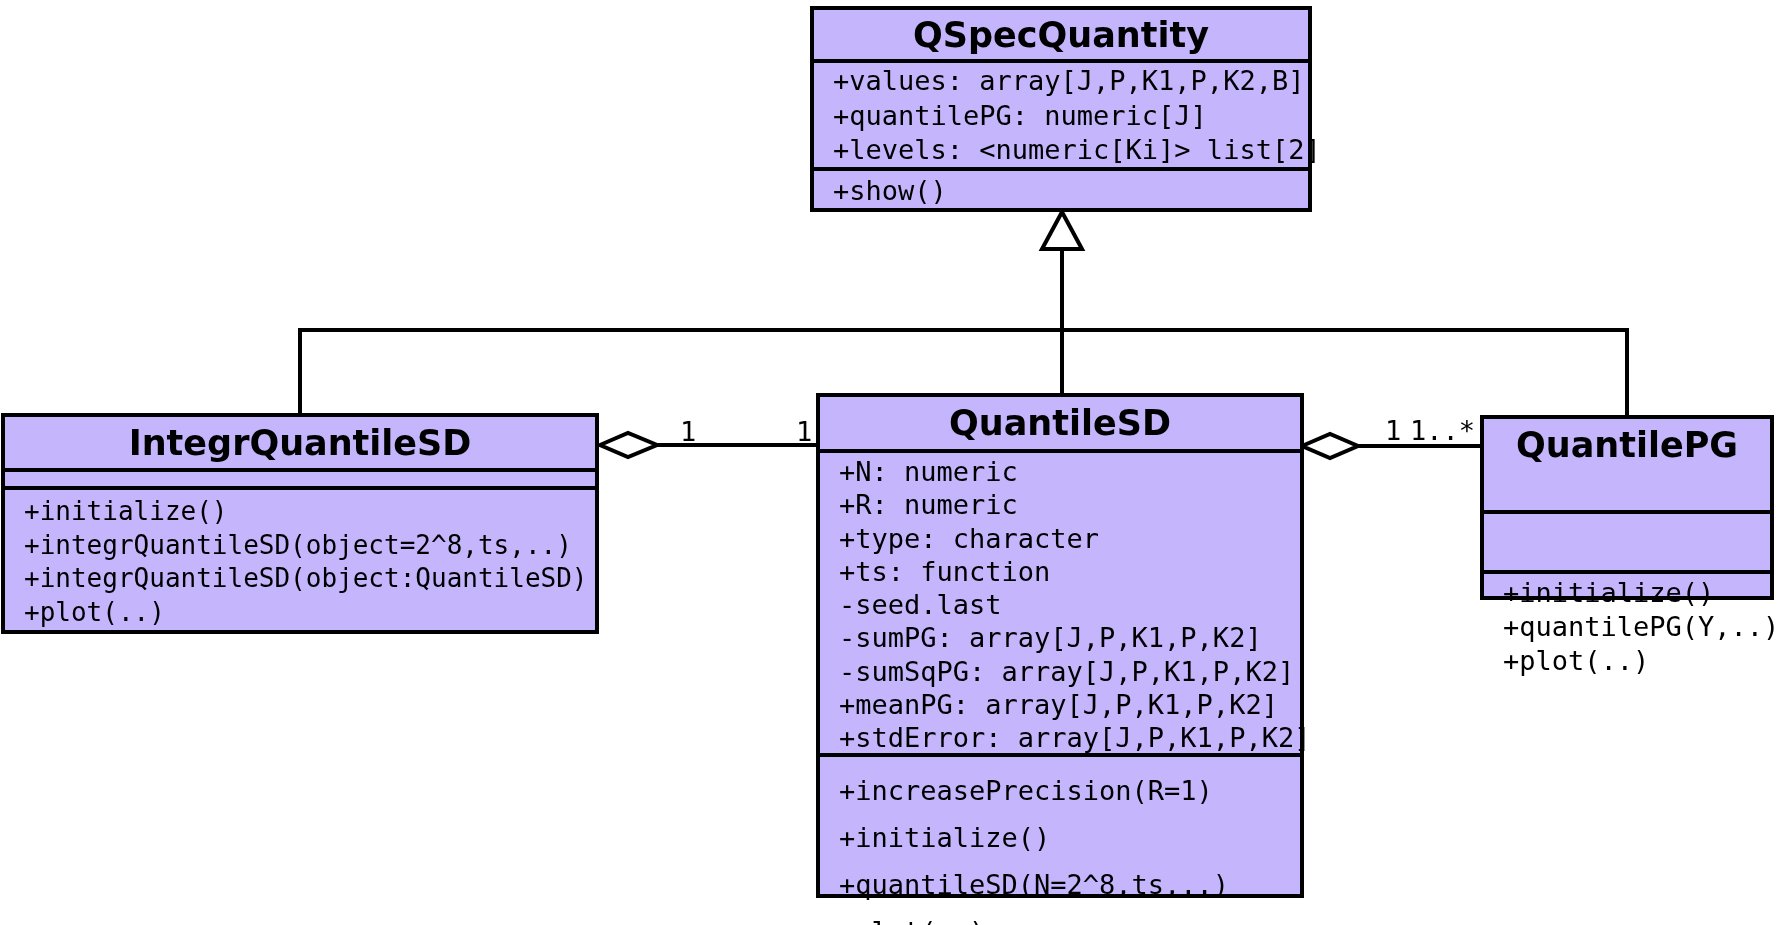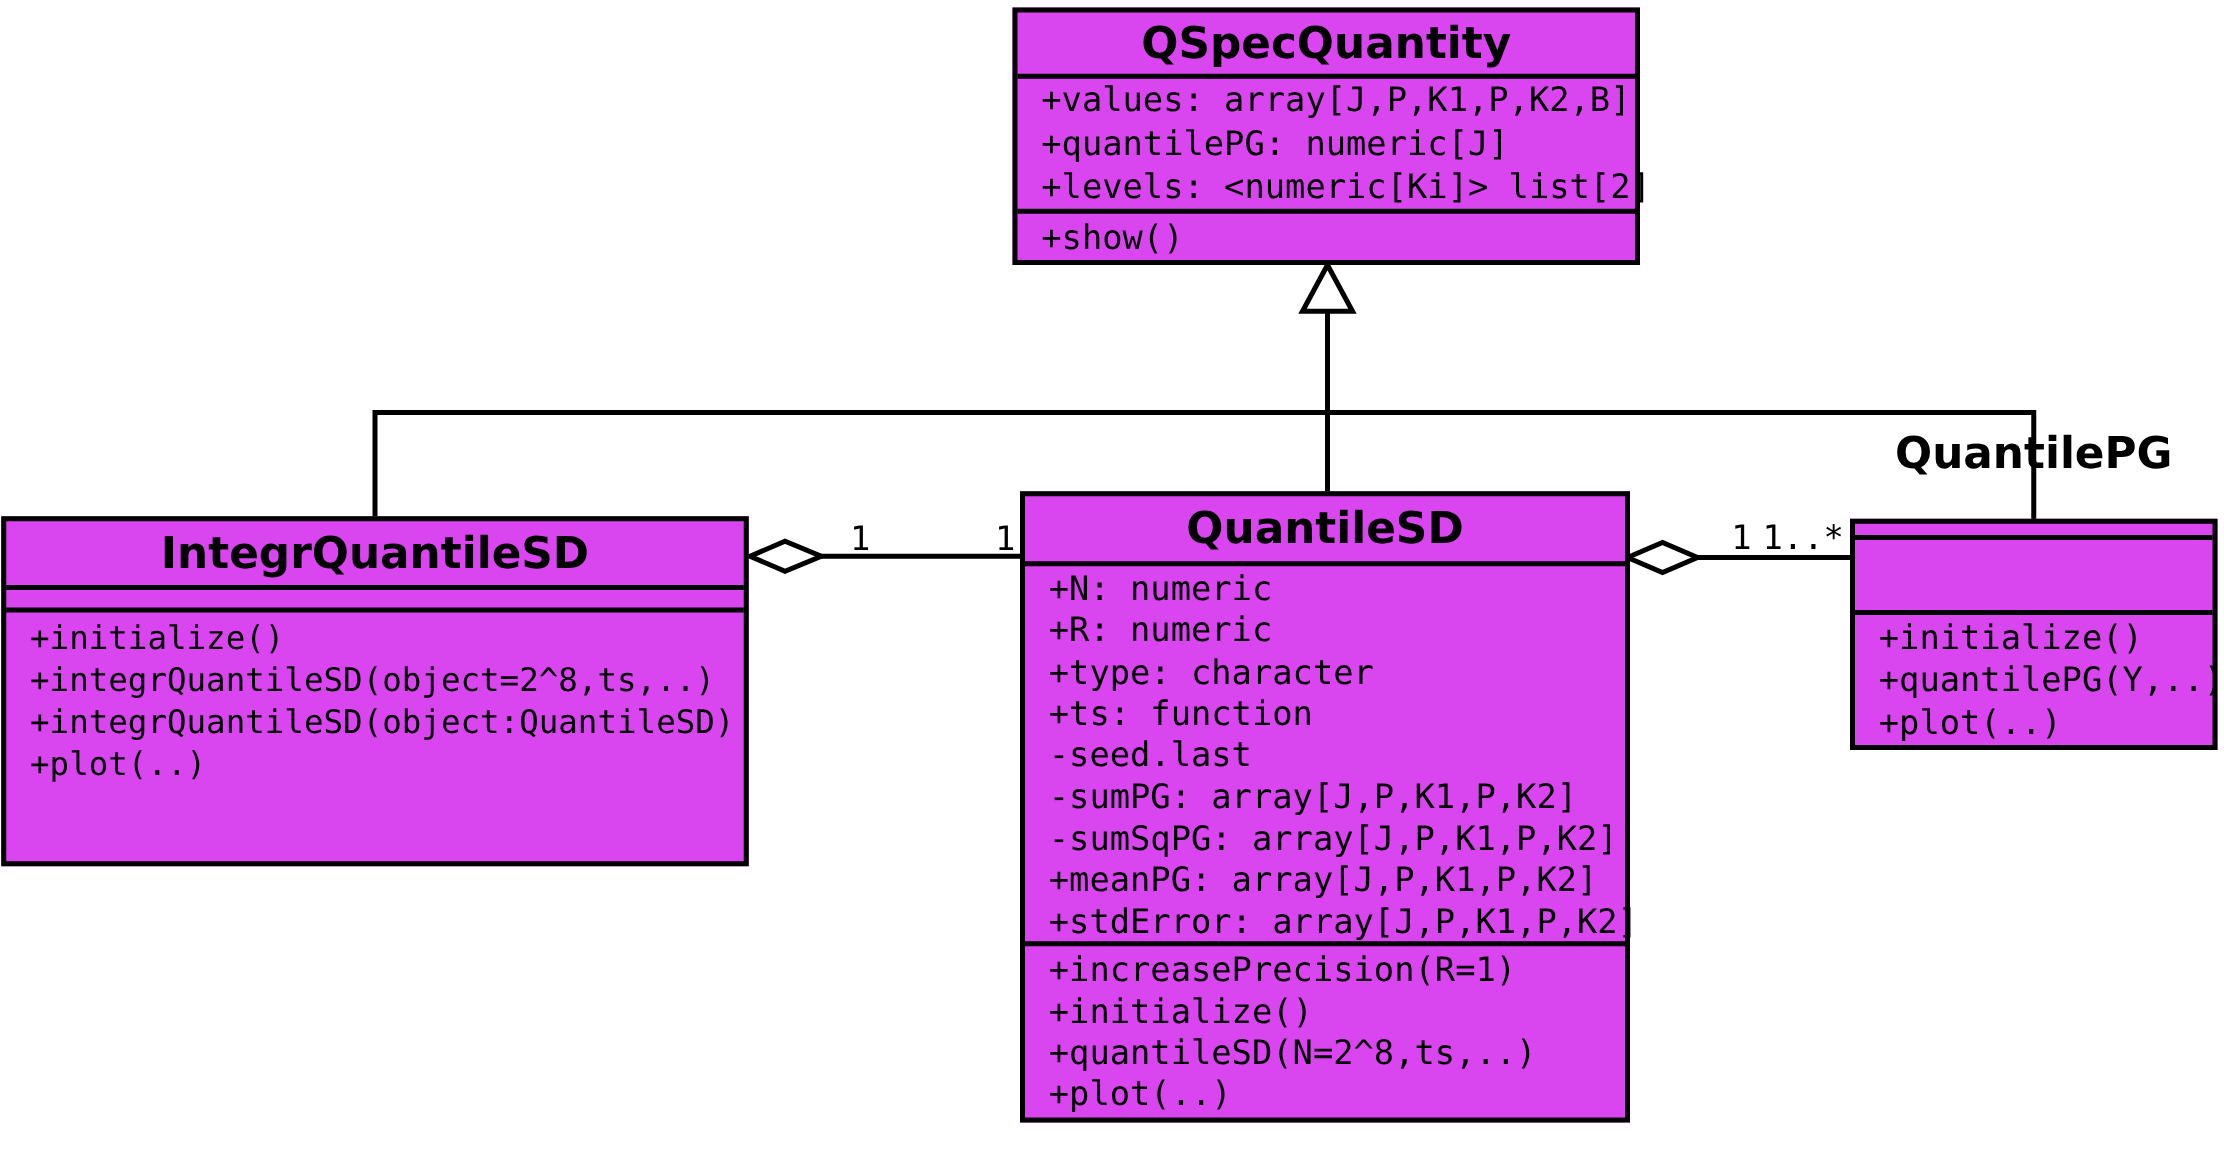--- a/index.html
+++ b/index.html
@@ -15,27 +15,26 @@
     overflow: hidden;
   }
   #connector-layer {
     position: absolute;
     left: 0;
     top: 0;
     z-index: 1;
   }
   .uml-class {
     position: absolute;
-    background: #d946ef;
+    background: #c4b5fd;
     border: 4px solid #000000;
     box-sizing: border-box;
     display: flex;
     flex-direction: column;
     z-index: 2;
-    justify-content: flex-end;
   }
   .uml-title {
     font-family: "DejaVu Sans", "Liberation Sans", sans-serif;
     font-weight: bold;
     font-size: 35px;
     color: #000000;
     display: flex;
     align-items: center;
     justify-content: center;
     flex: none;
@@ -56,33 +55,33 @@
 
   
   #class-qspec { left: 810px; top: 6px; width: 502px; height: 206px; }
   #class-qspec .uml-title { height: 49px; }
   #class-qspec .attrs { height: 108px; padding-top: 1px; }
   #class-qspec .attrs .member-row { line-height: 34.5px; }
   #class-qspec .methods { flex: 1; padding-top: 3px; }
   #class-qspec .methods .member-row { line-height: 34px; }
 
   
-  #class-integr { left: 1px; top: 413px; width: 598px; height: 280px; }
+  #class-integr { left: 1px; top: 413px; width: 598px; height: 221px; }
   #class-integr .uml-title { height: 51px; }
   #class-integr .empty-attrs { height: 18px; }
   #class-integr .methods { flex: 1; padding-top: 5px; font-size: 26px; }
   #class-integr .methods .member-row { line-height: 33.5px; }
 
   
   #class-qsd { left: 816px; top: 393px; width: 488px; height: 505px; }
   #class-qsd .uml-title { height: 52px; }
   #class-qsd .attrs { height: 304px; padding-top: 2px; }
   #class-qsd .attrs .member-row { line-height: 33.3px; }
   #class-qsd .methods { flex: 1; padding-top: 3px; }
-  #class-qsd .methods .member-row { line-height: 33px; }
+  #class-qsd .methods .member-row { line-height: 33px; margin-top: 14px; }
 
   
   #class-qpg { left: 1480px; top: 415px; width: 294px; height: 185px; gap: 40px; }
   #class-qpg .uml-title { height: 51px; }
   #class-qpg .empty-attrs { height: 20px; }
   #class-qpg .methods { flex: 1; padding-top: 2px; }
   #class-qpg .methods .member-row { line-height: 34px; }
 
   .mult-label {
     position: absolute;

